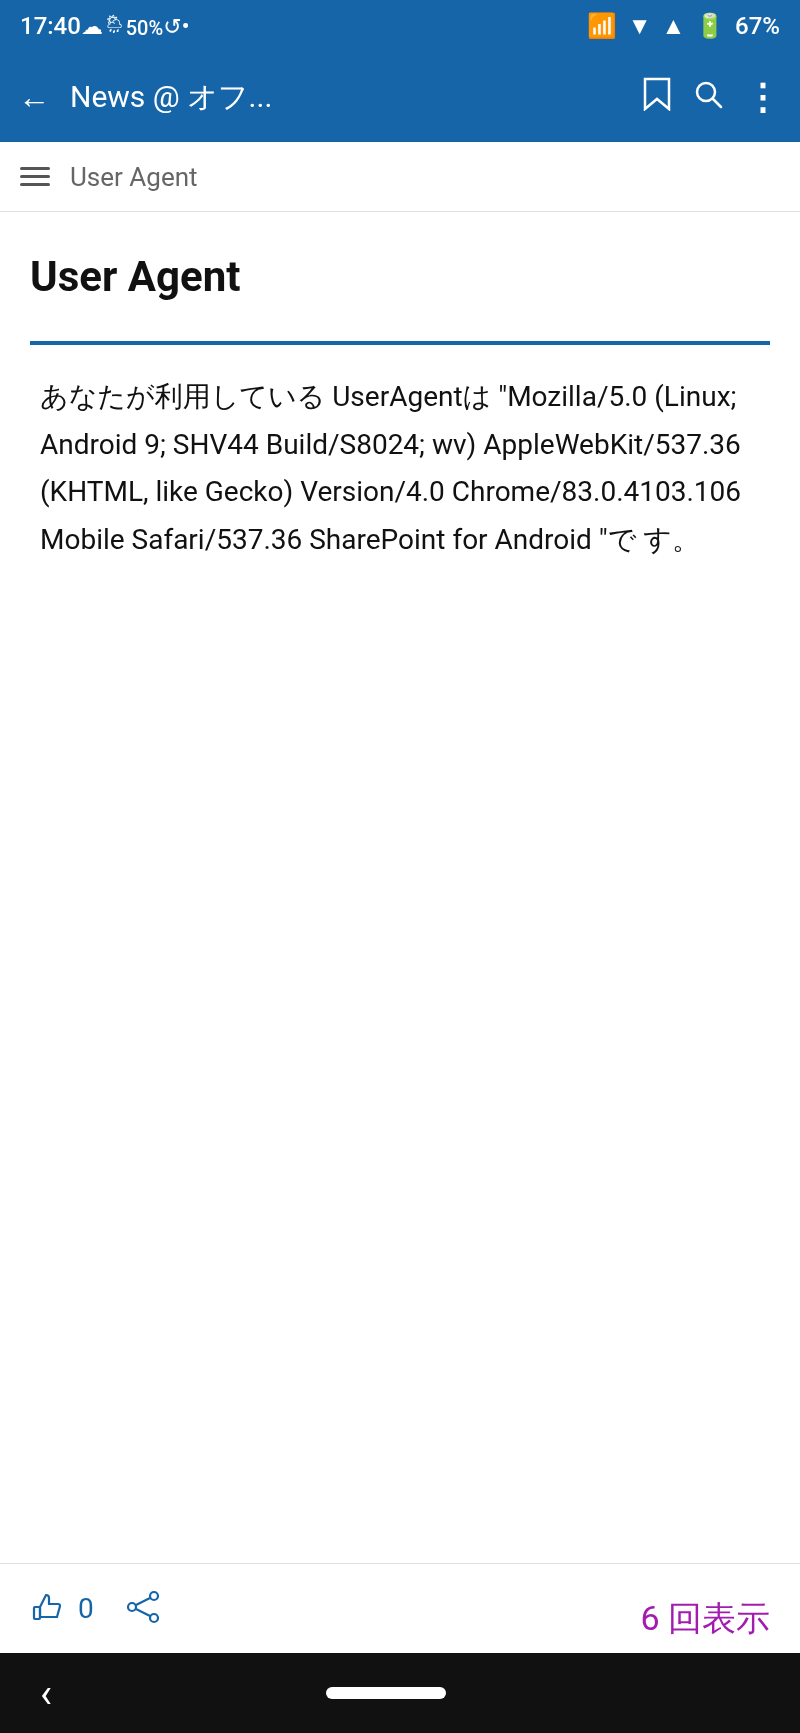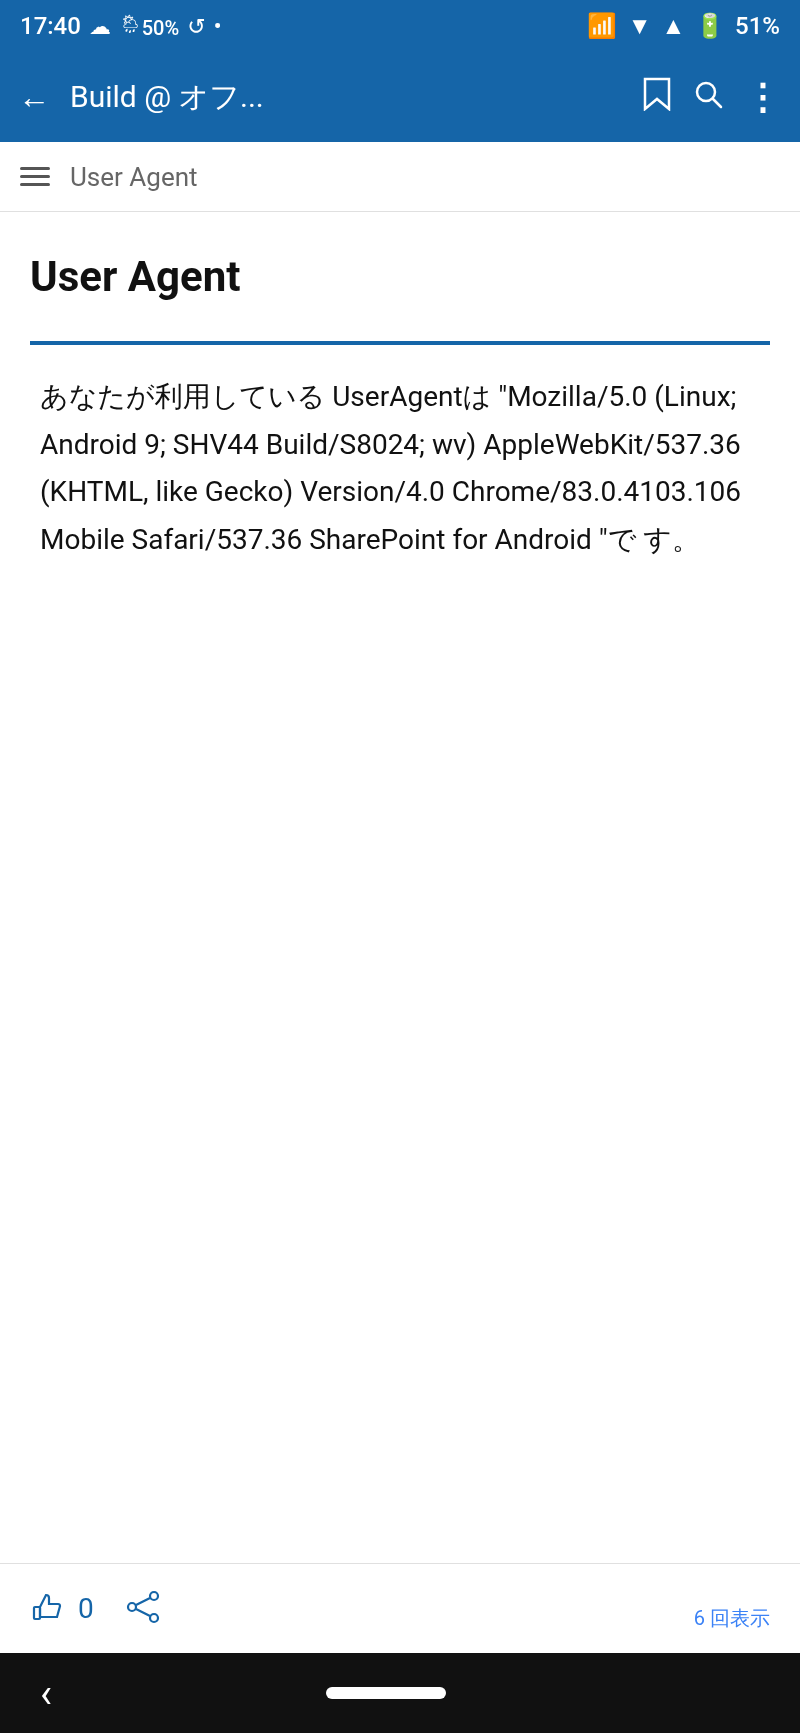--- a/index.html
+++ b/index.html
@@ -21,21 +21,21 @@
       display: flex;
       align-items: center;
       justify-content: space-between;
       padding: 0 20px;
       font-size: 24px;
       font-weight: 500;
     }
     .status-left {
       display: flex;
       align-items: center;
-      gap: 8px;
+      gap: 0;
     }
     .status-right {
       display: flex;
       align-items: center;
       gap: 10px;
       font-size: 24px;
     }
     .status-icon {
       font-size: 22px;
     }
@@ -151,22 +151,22 @@
     }
     .like-btn {
       display: flex;
       align-items: center;
       gap: 12px;
       color: #1565a8;
       font-size: 26px;
       cursor: pointer;
     }
     .view-count {
-      font-size: 20px;
-      color: #3b82f6;
+      font-size: 34px;
+      color: #a21caf;
       margin-top: 20px;
     }
 
     
     .nav-bar {
       height: 80px;
       background: #111;
       display: flex;
       align-items: center;
       justify-content: space-between;
@@ -193,27 +193,27 @@
     <span class="status-icon">☁</span>
     <span class="status-icon" style="font-size:18px;">🌦<sub style="font-size:20px;">50%</sub></span>
     <span class="status-icon">↺</span>
     <span class="status-icon">•</span>
   </div>
   <div class="status-right">
     <span>📶</span>
     <span>▼</span>
     <span>▲</span>
     <span>🔋</span>
-    <span>51%</span>
+    <span>67%</span>
   </div>
 </div>
 
 <div class="app-bar">
   <span class="app-bar-back">←</span>
-  <span class="app-bar-title">Build @ オフ...</span>
+  <span class="app-bar-title">News @ オフ...</span>
   <div class="app-bar-icons">
     <span class="app-bar-icon">
       
       <svg width="28" height="34" viewBox="0 0 28 34" fill="none" xmlns="http://www.w3.org/2000/svg">
         <path d="M2 2H26V32L14 22L2 32V2Z" stroke="white" stroke-width="2.5" fill="none"></path>
       </svg>
     </span>
     <span class="app-bar-icon">
       <svg width="30" height="30" viewBox="0 0 30 30" fill="none">
         <circle cx="13" cy="13" r="9" stroke="white" stroke-width="2.5"></circle>

